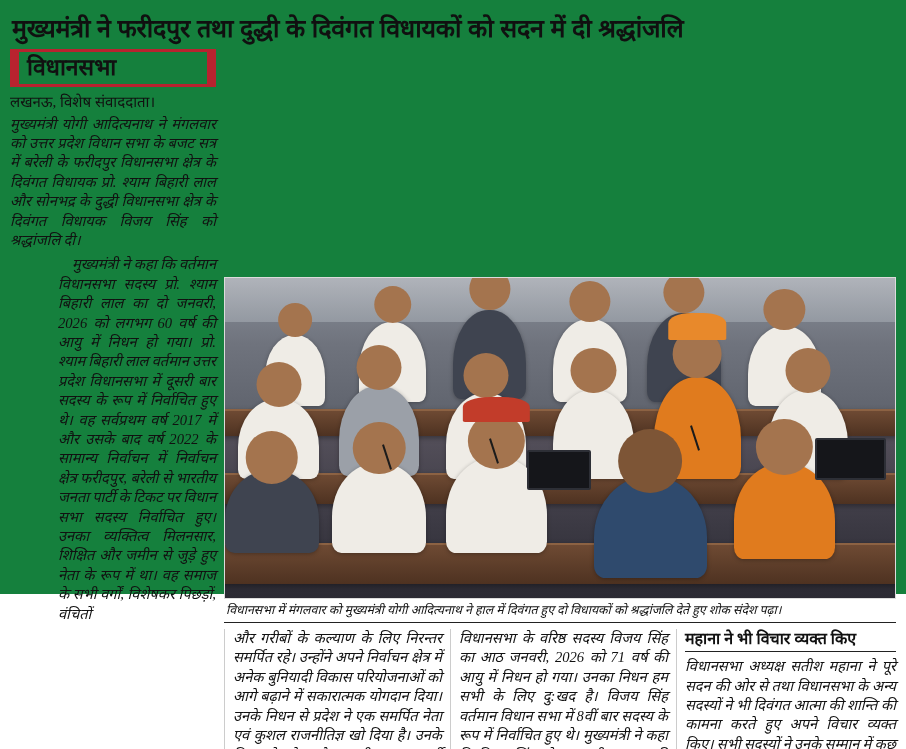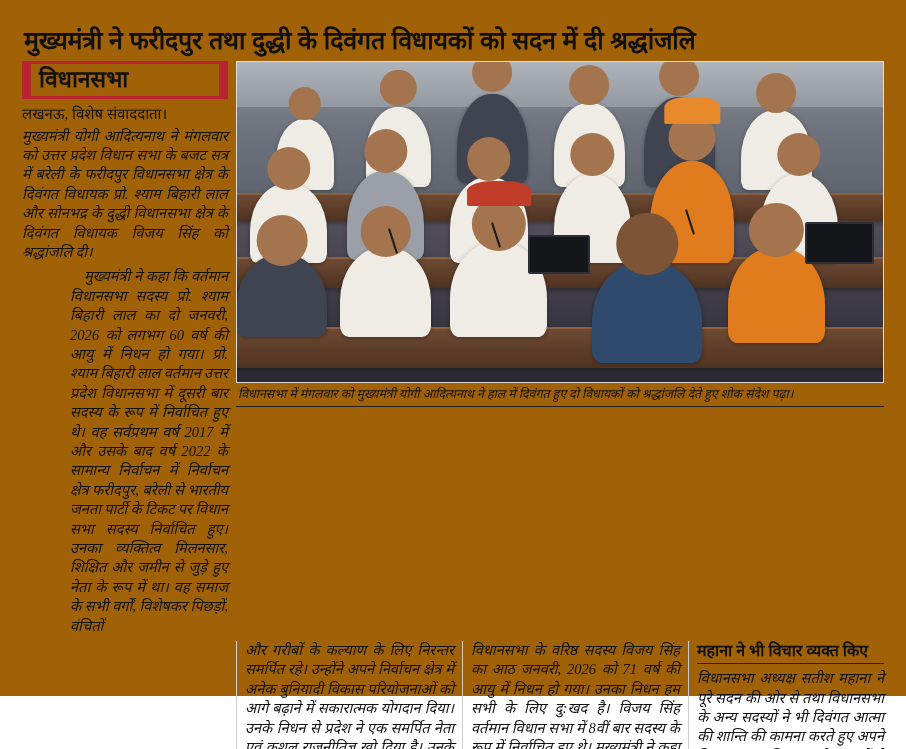--- a/index.html
+++ b/index.html
@@ -10,24 +10,24 @@
   body {
     width: 906px;
     height: 749px;
     overflow: hidden;
     font-family: "Liberation Sans", sans-serif;
     color: #111;
   }
   .page {
     position: relative;
     width: 906px;
-    height: 696px;
-    background: #a16207;
-    box-sizing: border-box;
-    padding: 16px;
+    height: 594px;
+    background: #15803d;
+    box-sizing: border-box;
+    padding: 4px;
   }
 
   
   .kicker {
     font-family: "Liberation Sans", sans-serif;
     font-weight: bold;
     font-size: 25px;
     line-height: 1.15;
     letter-spacing: -0.2px;
     color: #101010;
@@ -43,20 +43,21 @@
     padding: 4px 8px 6px 8px;
     white-space: nowrap;
     letter-spacing: -1px;
   }
 
   
   .body-wrap {
     display: flex;
     padding: 6px 6px 0 6px;
     box-sizing: border-box;
+    align-items: flex-end;
   }
   .col-left {
     width: 214px;
     flex: 0 0 214px;
     padding-right: 8px;
     box-sizing: border-box;
   }
   .col-right {
     flex: 1 1 auto;
     box-sizing: border-box;

